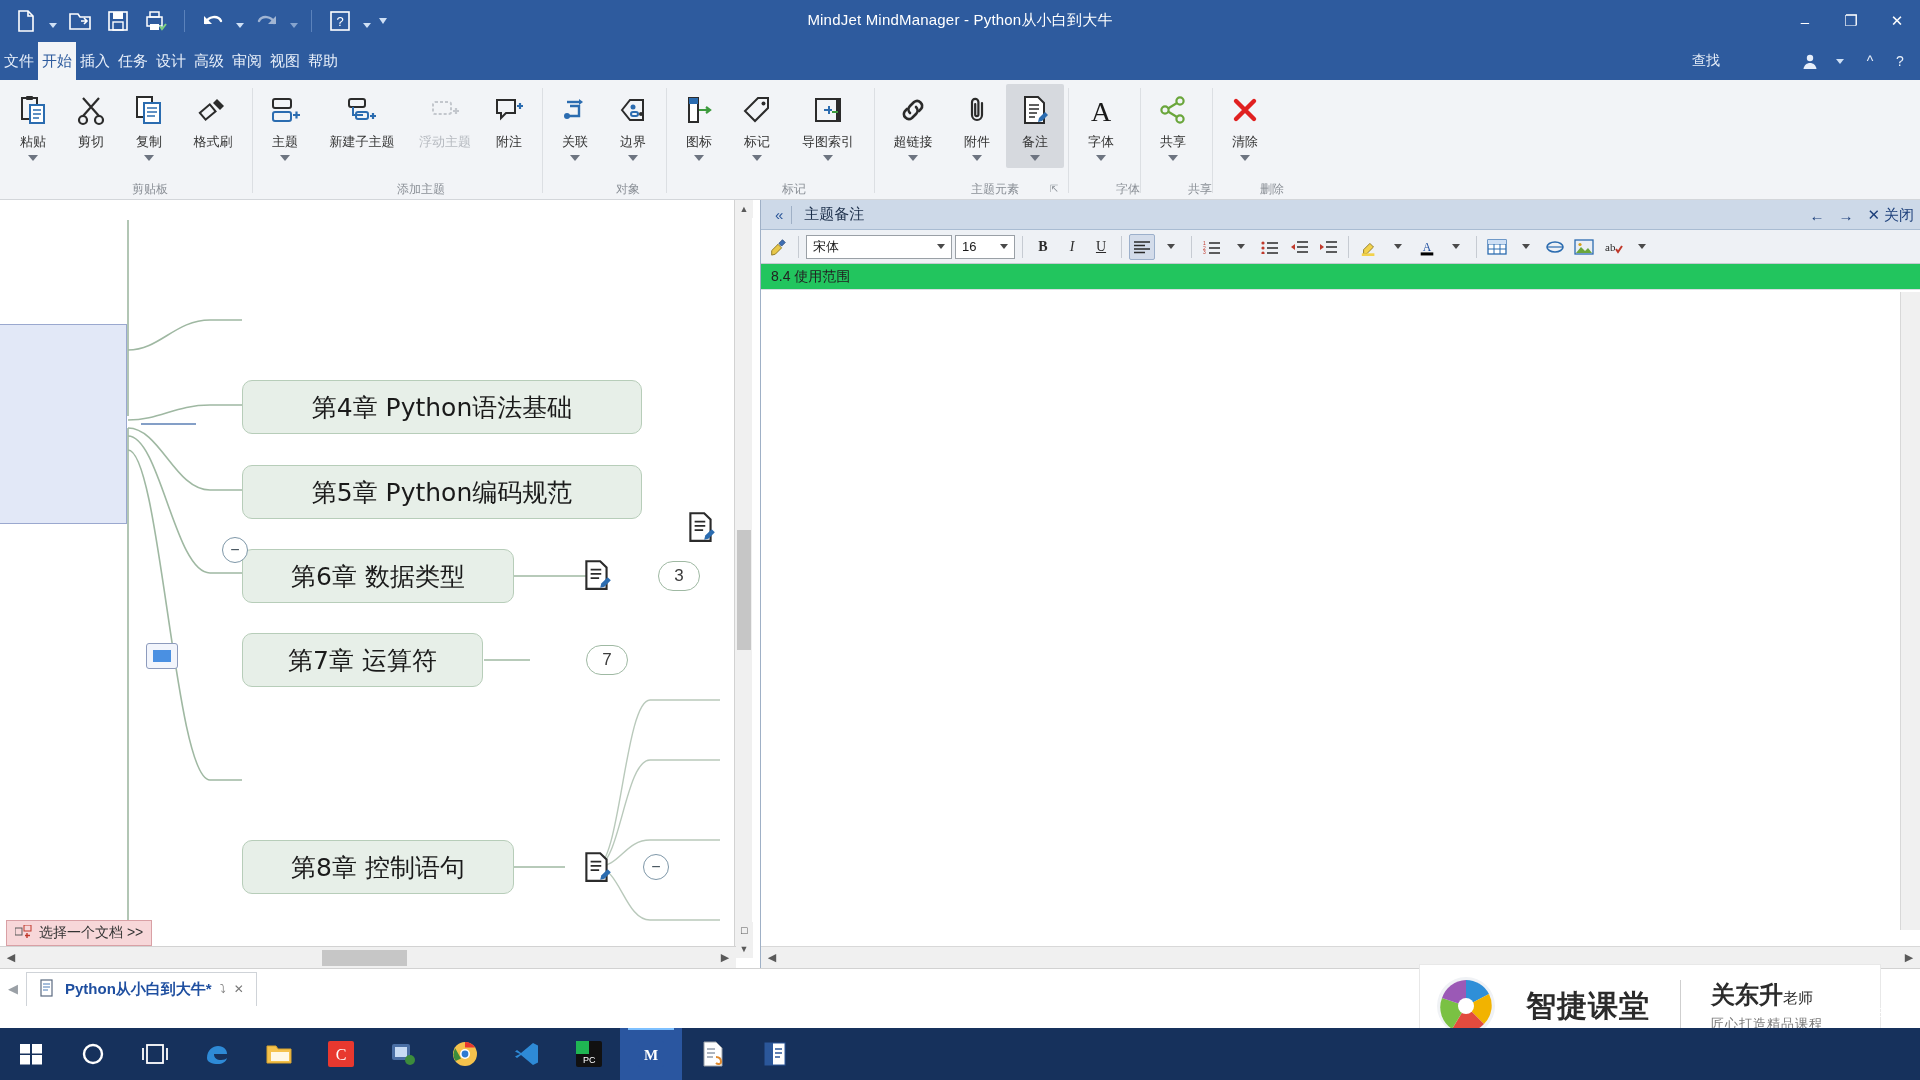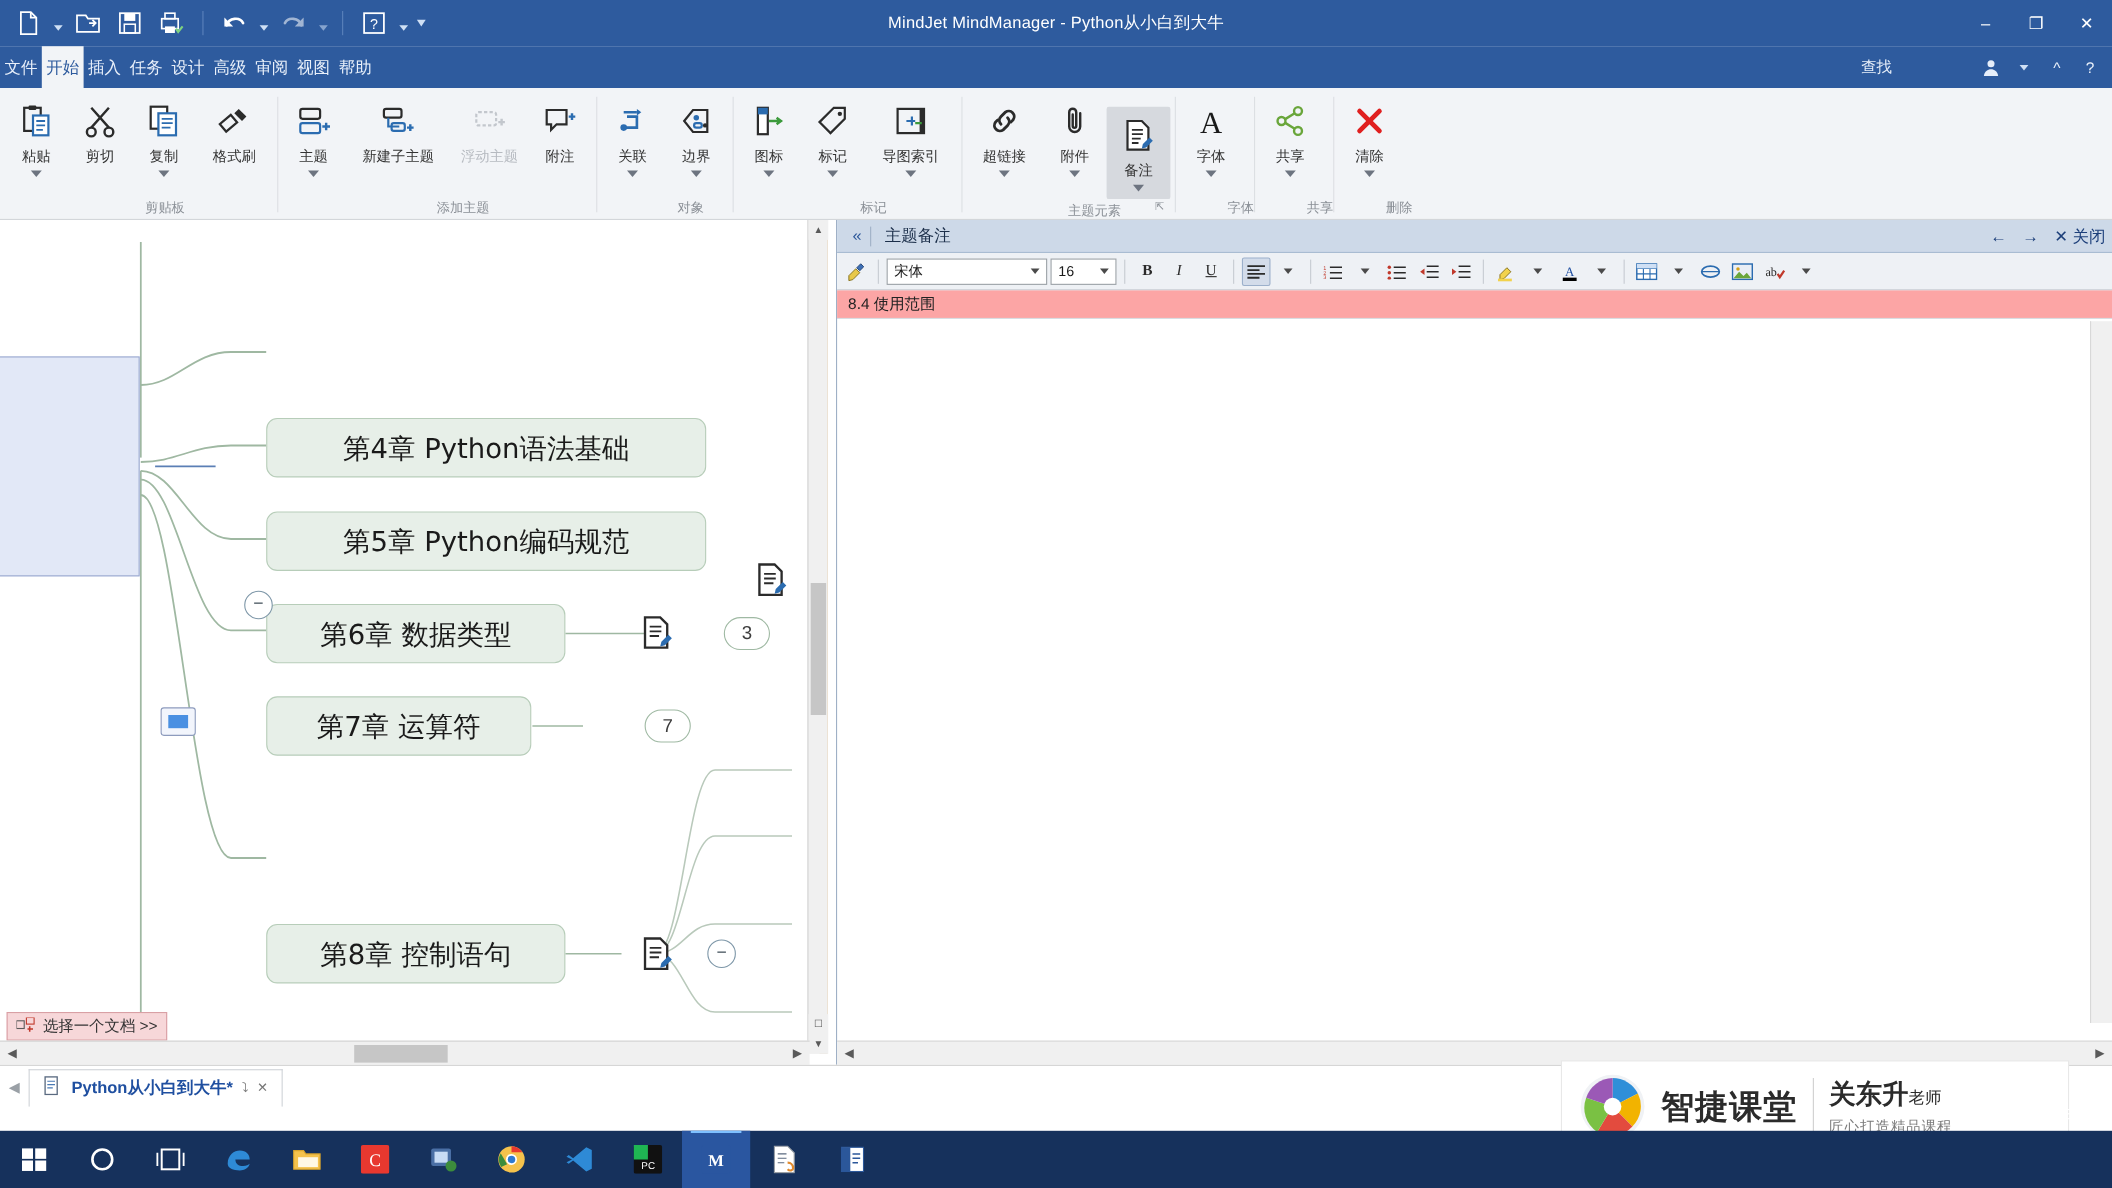--- a/index.html
+++ b/index.html
@@ -85,21 +85,21 @@
   }
   .rbtn.wide { width: 70px; }
   .rbtn .ico { height: 40px; display: flex; align-items: center; justify-content: center; }
   .rbtn .lbl { font-size: 13px; color: #333; margin-top: 3px; white-space: nowrap; }
   .rbtn.disabled .lbl { color: #b6bac0; }
   .rbtn .dd {
     width: 0; height: 0; margin-top: 4px;
     border-left: 5px solid transparent; border-right: 5px solid transparent;
     border-top: 6px solid #6d7480;
   }
-  .rbtn.selected { background: #d6d9de; border-radius: 2px; margin-top: 13px; }
+  .rbtn.selected { background: #d6d9de; border-radius: 2px; }
   .dialog-launcher {
     position: absolute; right: 4px; bottom: 2px; width: 14px; height: 14px;
     font-size: 10px; color: #8a8f96;
   }
 
   
   .mappane {
     position: absolute; left: 0; top: 200px; width: 752px; height: 758px;
     background: #ffffff; border-right: 7px solid #a16207;
     overflow: hidden;
@@ -215,21 +215,21 @@
     width: 16px; height: 22px; display: flex; align-items: center; justify-content: center;
   }
   .combo.fontname { width: 146px; }
   .combo.fontsize { width: 60px; }
   .mini-caret {
     width: 0; height: 0; border-left: 4px solid transparent; border-right: 4px solid transparent;
     border-top: 5px solid #4a4a4a;
   }
 
   .notes-breadcrumb {
-    height: 26px; border-bottom: 1px solid #d9dde2; background: #fca5a5;
+    height: 26px; border-bottom: 1px solid #d9dde2; background: #22c55e;
     display: flex; align-items: center; padding-left: 10px;
     font-size: 14px; color: #222; text-align: right;
   }
   .notes-body {
     position: absolute; left: 0; right: 20px; top: 92px; bottom: 38px;
     background: #ffffff; padding: 14px 16px 0 12px;
     font-family: "Liberation Serif", "DejaVu Serif", serif;
     font-size: 25px; line-height: 1.5; color: #000;
   }
   .notes-body p { margin: 0 0 14px 0; }
@@ -250,21 +250,21 @@
   }
   .notes-hscroll {
     position: absolute; left: 0; right: 0; bottom: 0; height: 22px;
     background: #f0f0f0; border-top: 1px solid #d8d8d8;
     display: flex; align-items: center;
   }
 
   
   .watermark {
     position: absolute; left: 1420px; top: 965px; width: 460px; height: 82px;
-    background: #ffffff; display: flex; align-items: center; gap: 14px; padding: 16px 16px;
+    background: #ffffff; display: flex; align-items: center; gap: 30px; padding: 16px 16px;
     box-shadow: 0 0 0 1px #e8e8e8;
   }
   .wm-logo { width: 60px; height: 60px; border-radius: 50%; overflow: hidden; position: relative; }
   .wm-brand { font-size: 30px; font-weight: bold; color: #2b2b2b; letter-spacing: 1px; }
   .wm-sep { width: 1px; height: 52px; background: #cfcfcf; }
   .wm-right { display: flex; flex-direction: column; }
   .wm-teacher { font-size: 24px; color: #2b2b2b; font-weight: bold; }
   .wm-teacher small { font-size: 15px; font-weight: normal; }
   .wm-sub { font-size: 13px; color: #7a7a7a; margin-top: 4px; letter-spacing: 1px; }
 

